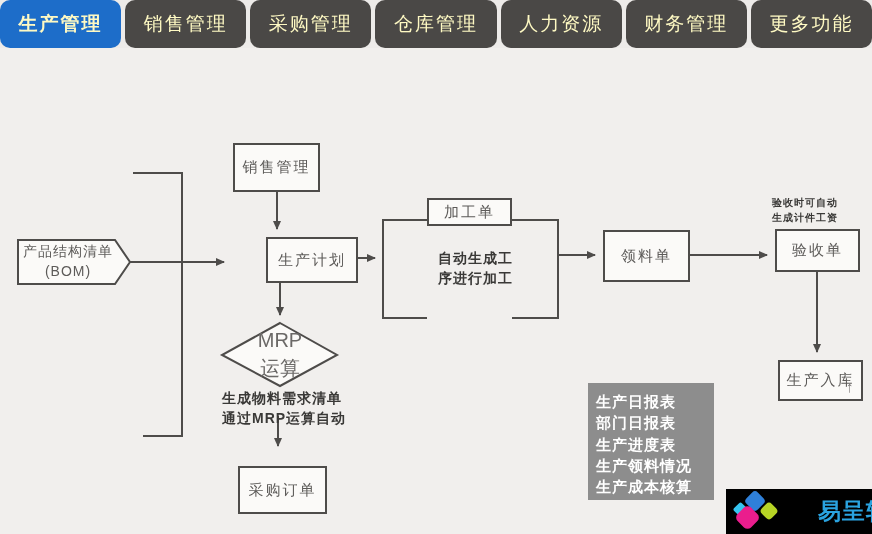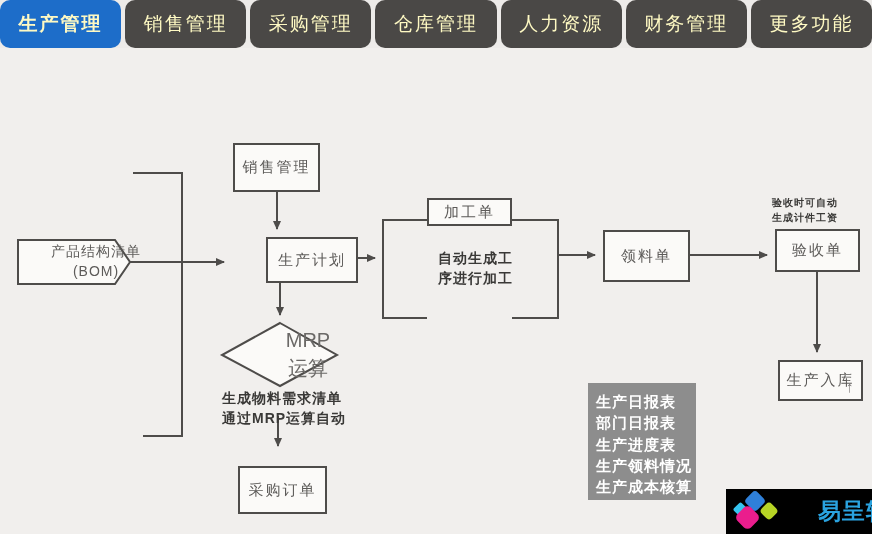--- a/index.html
+++ b/index.html
@@ -20,28 +20,28 @@
   
   .canvas{position:absolute;left:0;top:48px;width:872px;height:486px;}
   svg.connectors{position:absolute;left:0;top:0;width:872px;height:486px;}
   .node{
     position:absolute;background:#fbfaf8;border:2px solid #4e4c4a;
     display:flex;align-items:center;justify-content:center;
     font-size:15px;color:#5d5b59;letter-spacing:2px;box-sizing:border-box;
   }
   .shape-label{
     position:absolute;display:flex;flex-direction:column;align-items:center;
-    justify-content:center;color:#5d5b59;text-align:right;line-height:1.4;padding-left:28px;
+    justify-content:center;color:#5d5b59;text-align:right;line-height:1.4;
   }
   .note{
     position:absolute;font-weight:bold;color:#3a3937;font-size:14px;
     line-height:1.45;letter-spacing:1px;white-space:nowrap;
   }
   .reports{
-    position:absolute;left:588px;top:335px;width:108px;height:117px;
+    position:absolute;left:588px;top:335px;width:126px;height:117px;
     background:#8d8d8d;color:#fff;font-weight:bold;font-size:15px;
     padding:8px 0 0 8px;box-sizing:border-box;line-height:1.42;letter-spacing:1px;
   }
   .cursor-up{position:absolute;left:846px;top:330px;font-size:15px;color:#7d7b79;font-weight:bold;}
   
   .logo-strip{
     position:absolute;left:726px;top:441px;width:146px;height:45px;
     background:#000000;display:flex;align-items:center;gap:36px;
   }
   .logo-mark{position:relative;width:50px;height:42px;margin-left:6px;flex:none;}

